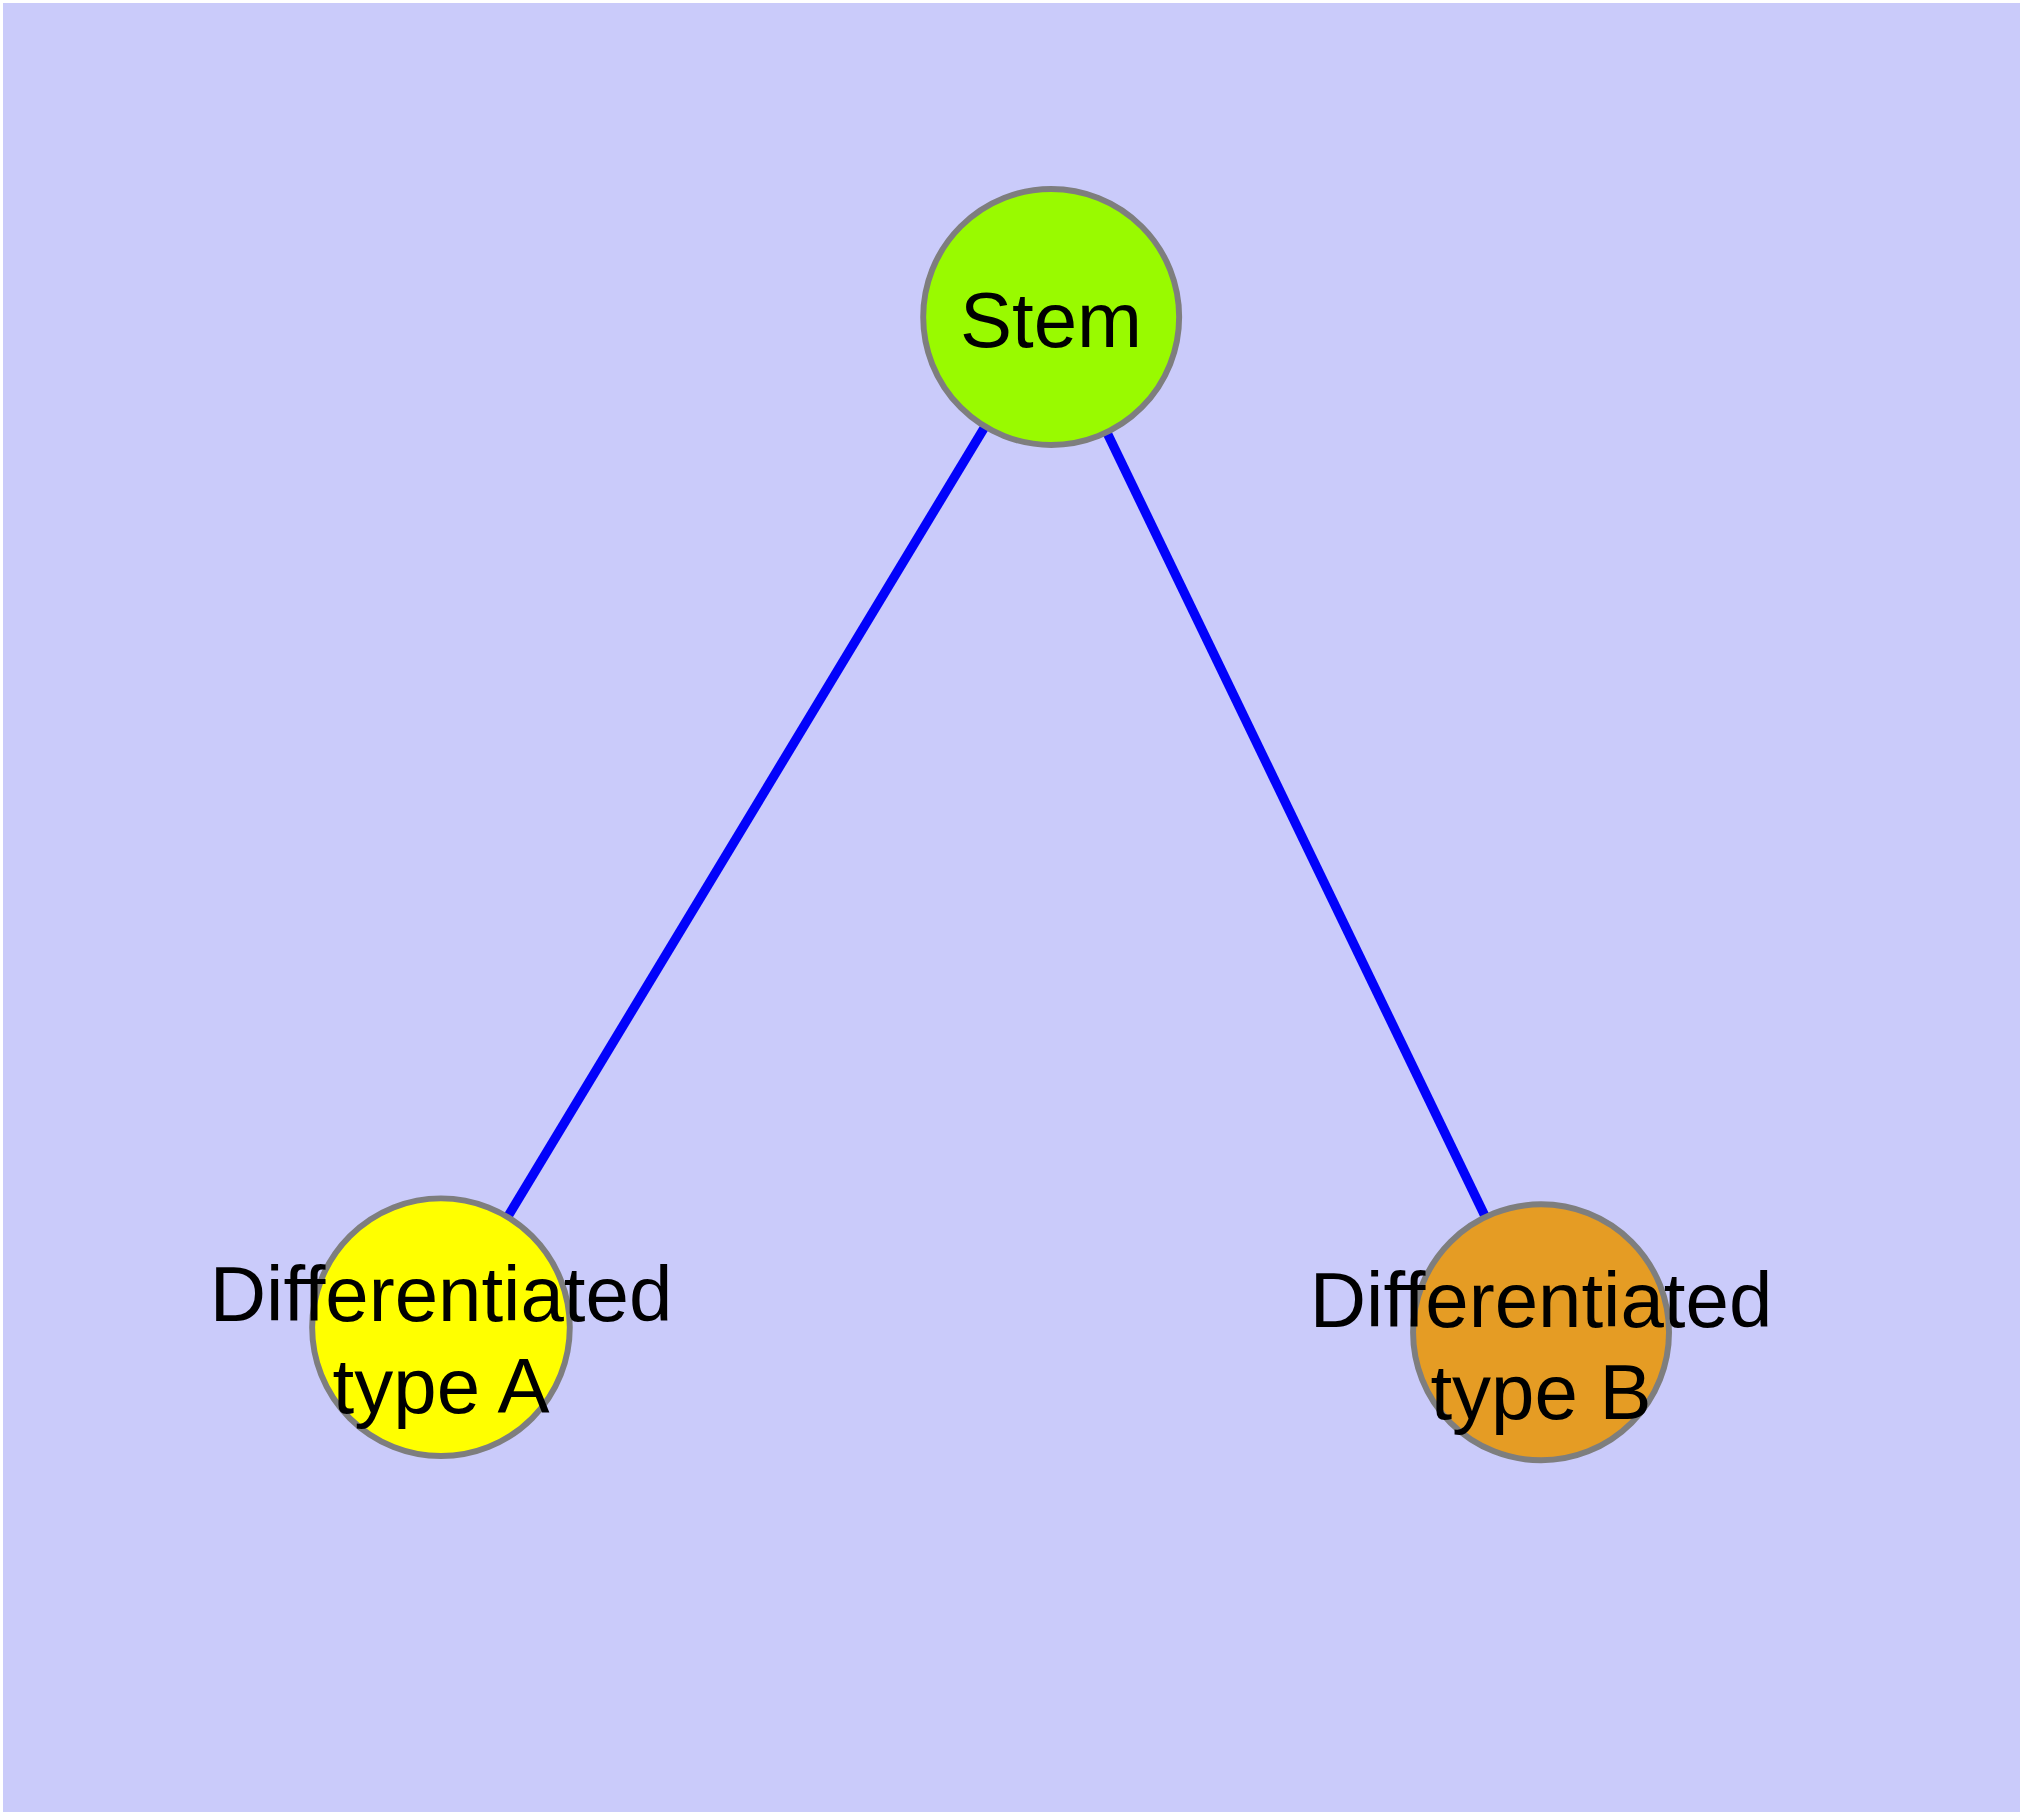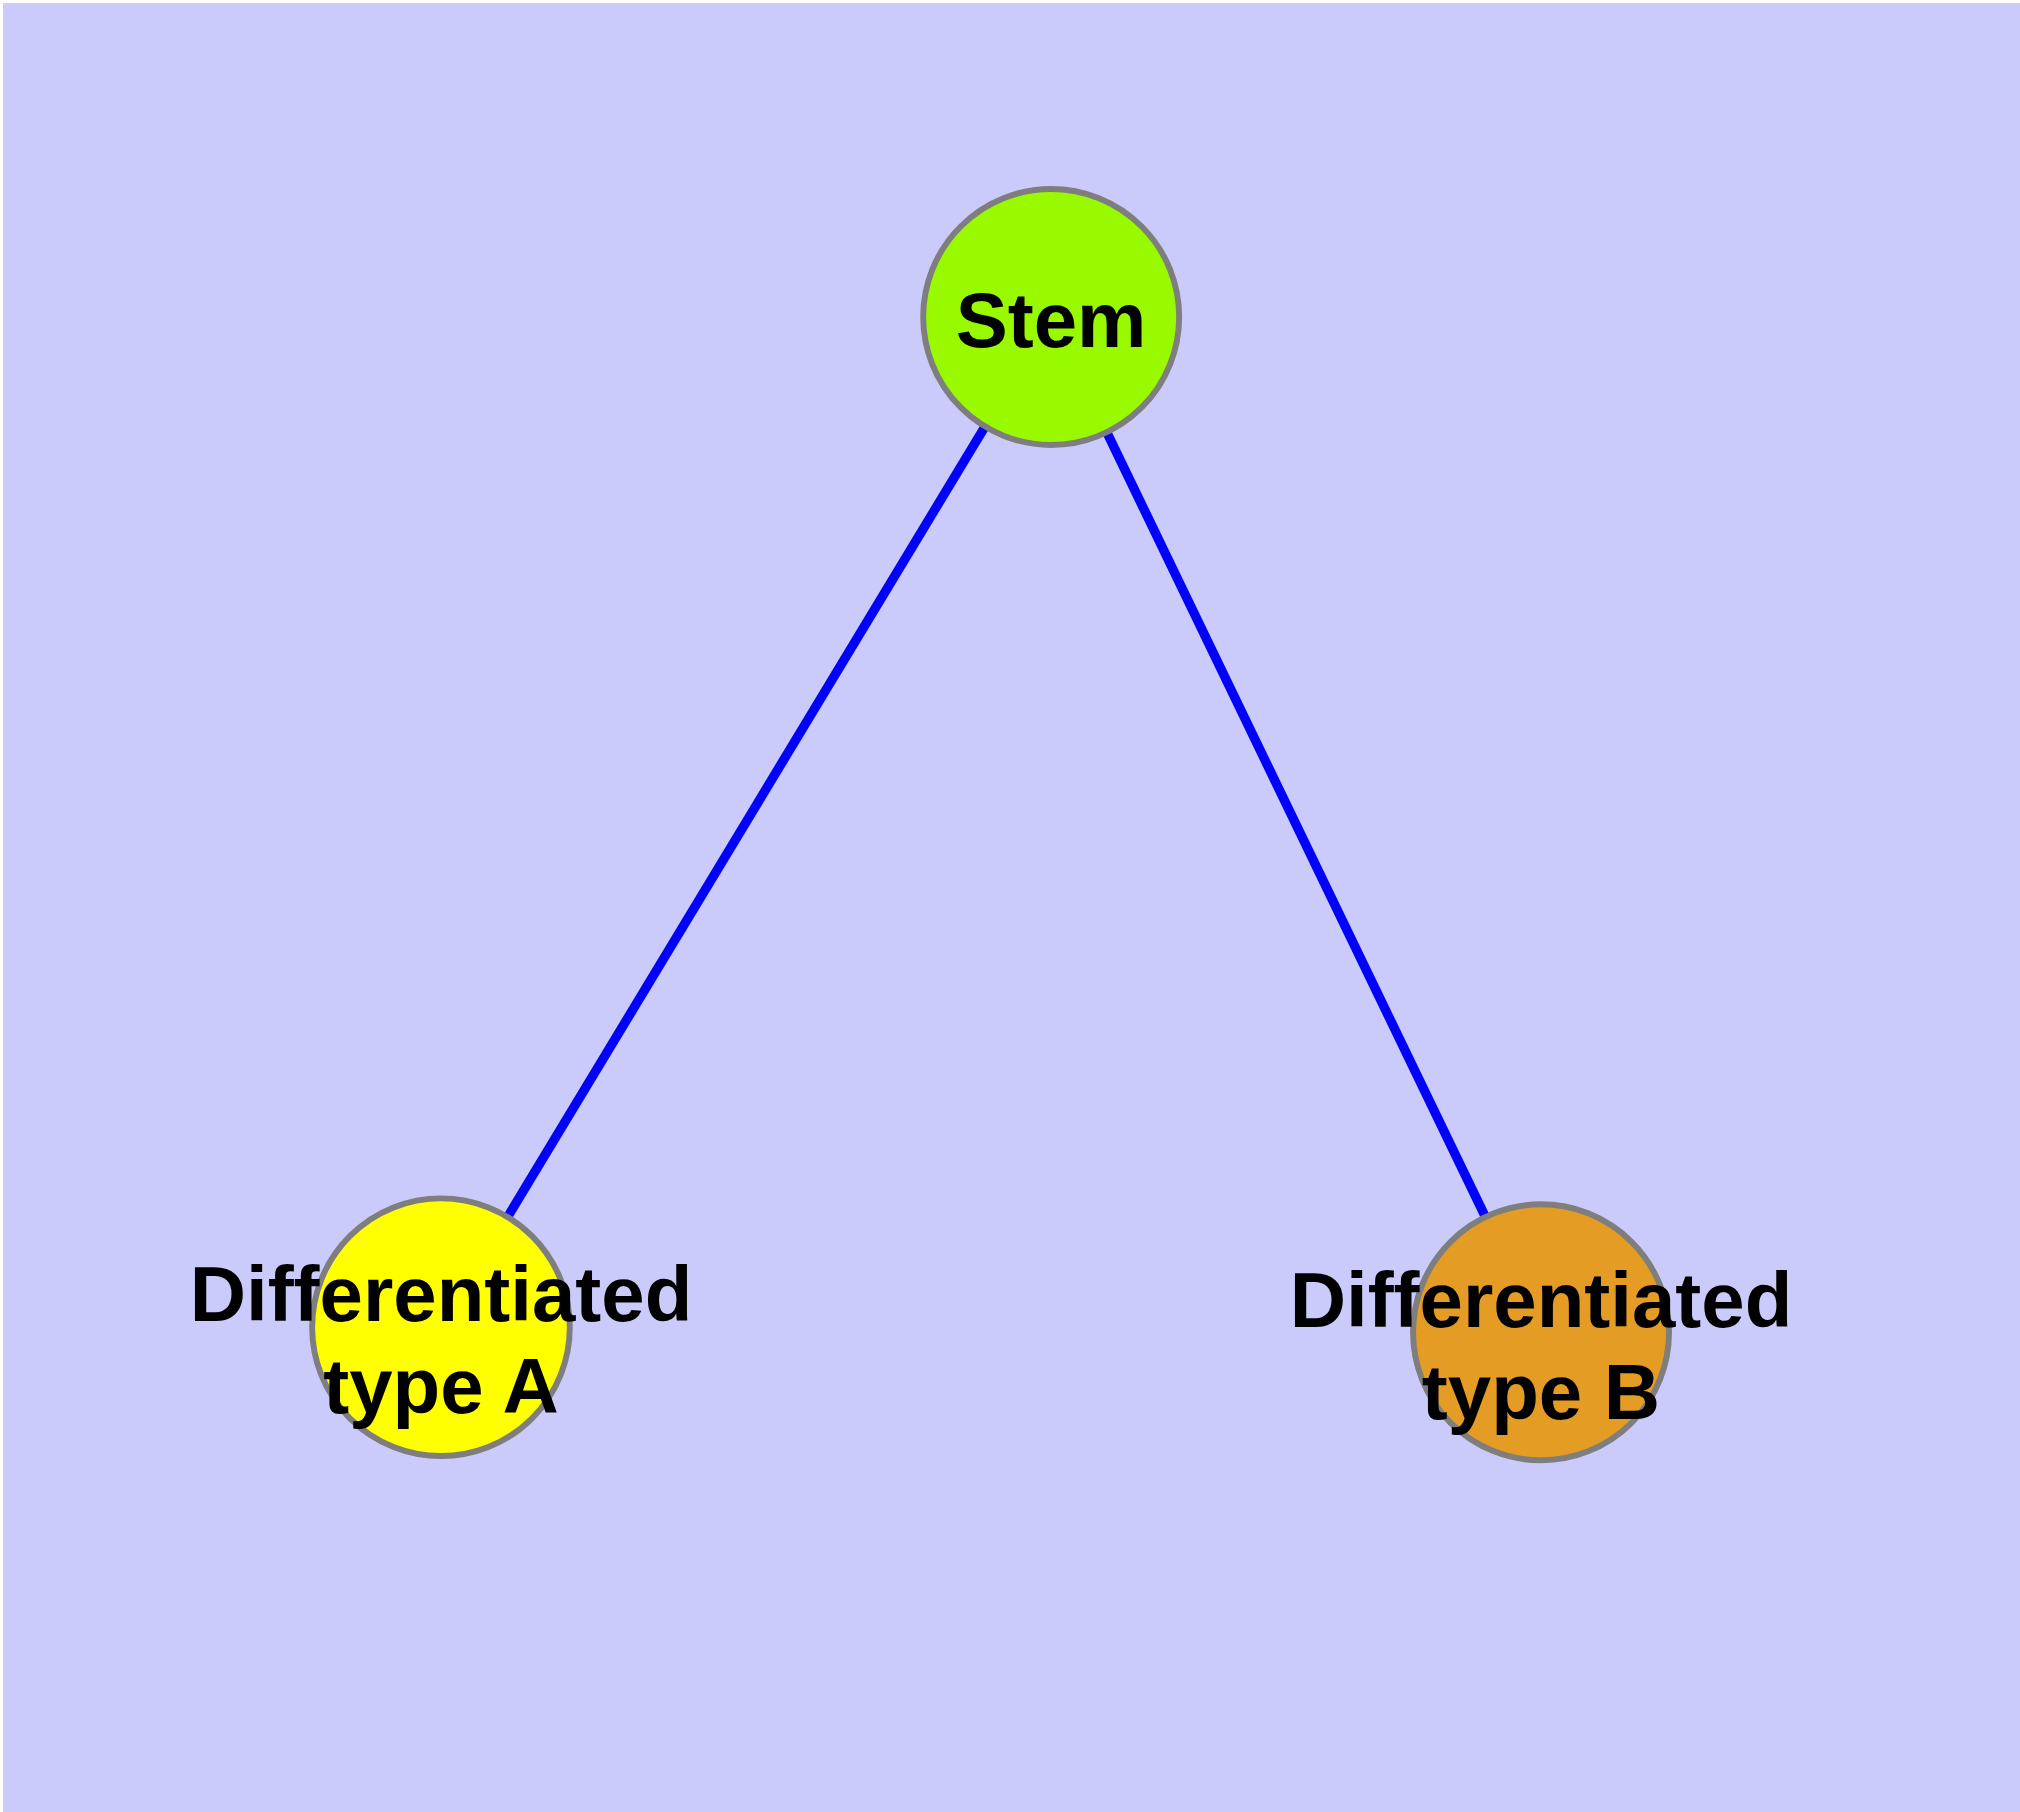--- a/index.html
+++ b/index.html
@@ -37,21 +37,21 @@
   }
   .node-circle {
     stroke: #7e7e7e;
     stroke-width: 7px;
   }
   .node-label {
     position: absolute;
     transform: translate(-50%, -50%);
     color: #000000;
     font-size: 78px;
-    font-weight: bold;
+    font-weight: normal;
     line-height: 92px;
     text-align: center;
     white-space: pre-line;
     letter-spacing: 0;
   }
   .label-stem   { left: 1051px; top: 320px;  }
   .label-diff-a { left: 441px;  top: 1340px; }
   .label-diff-b { left: 1541px; top: 1346px; }
 </style>
 </head>

